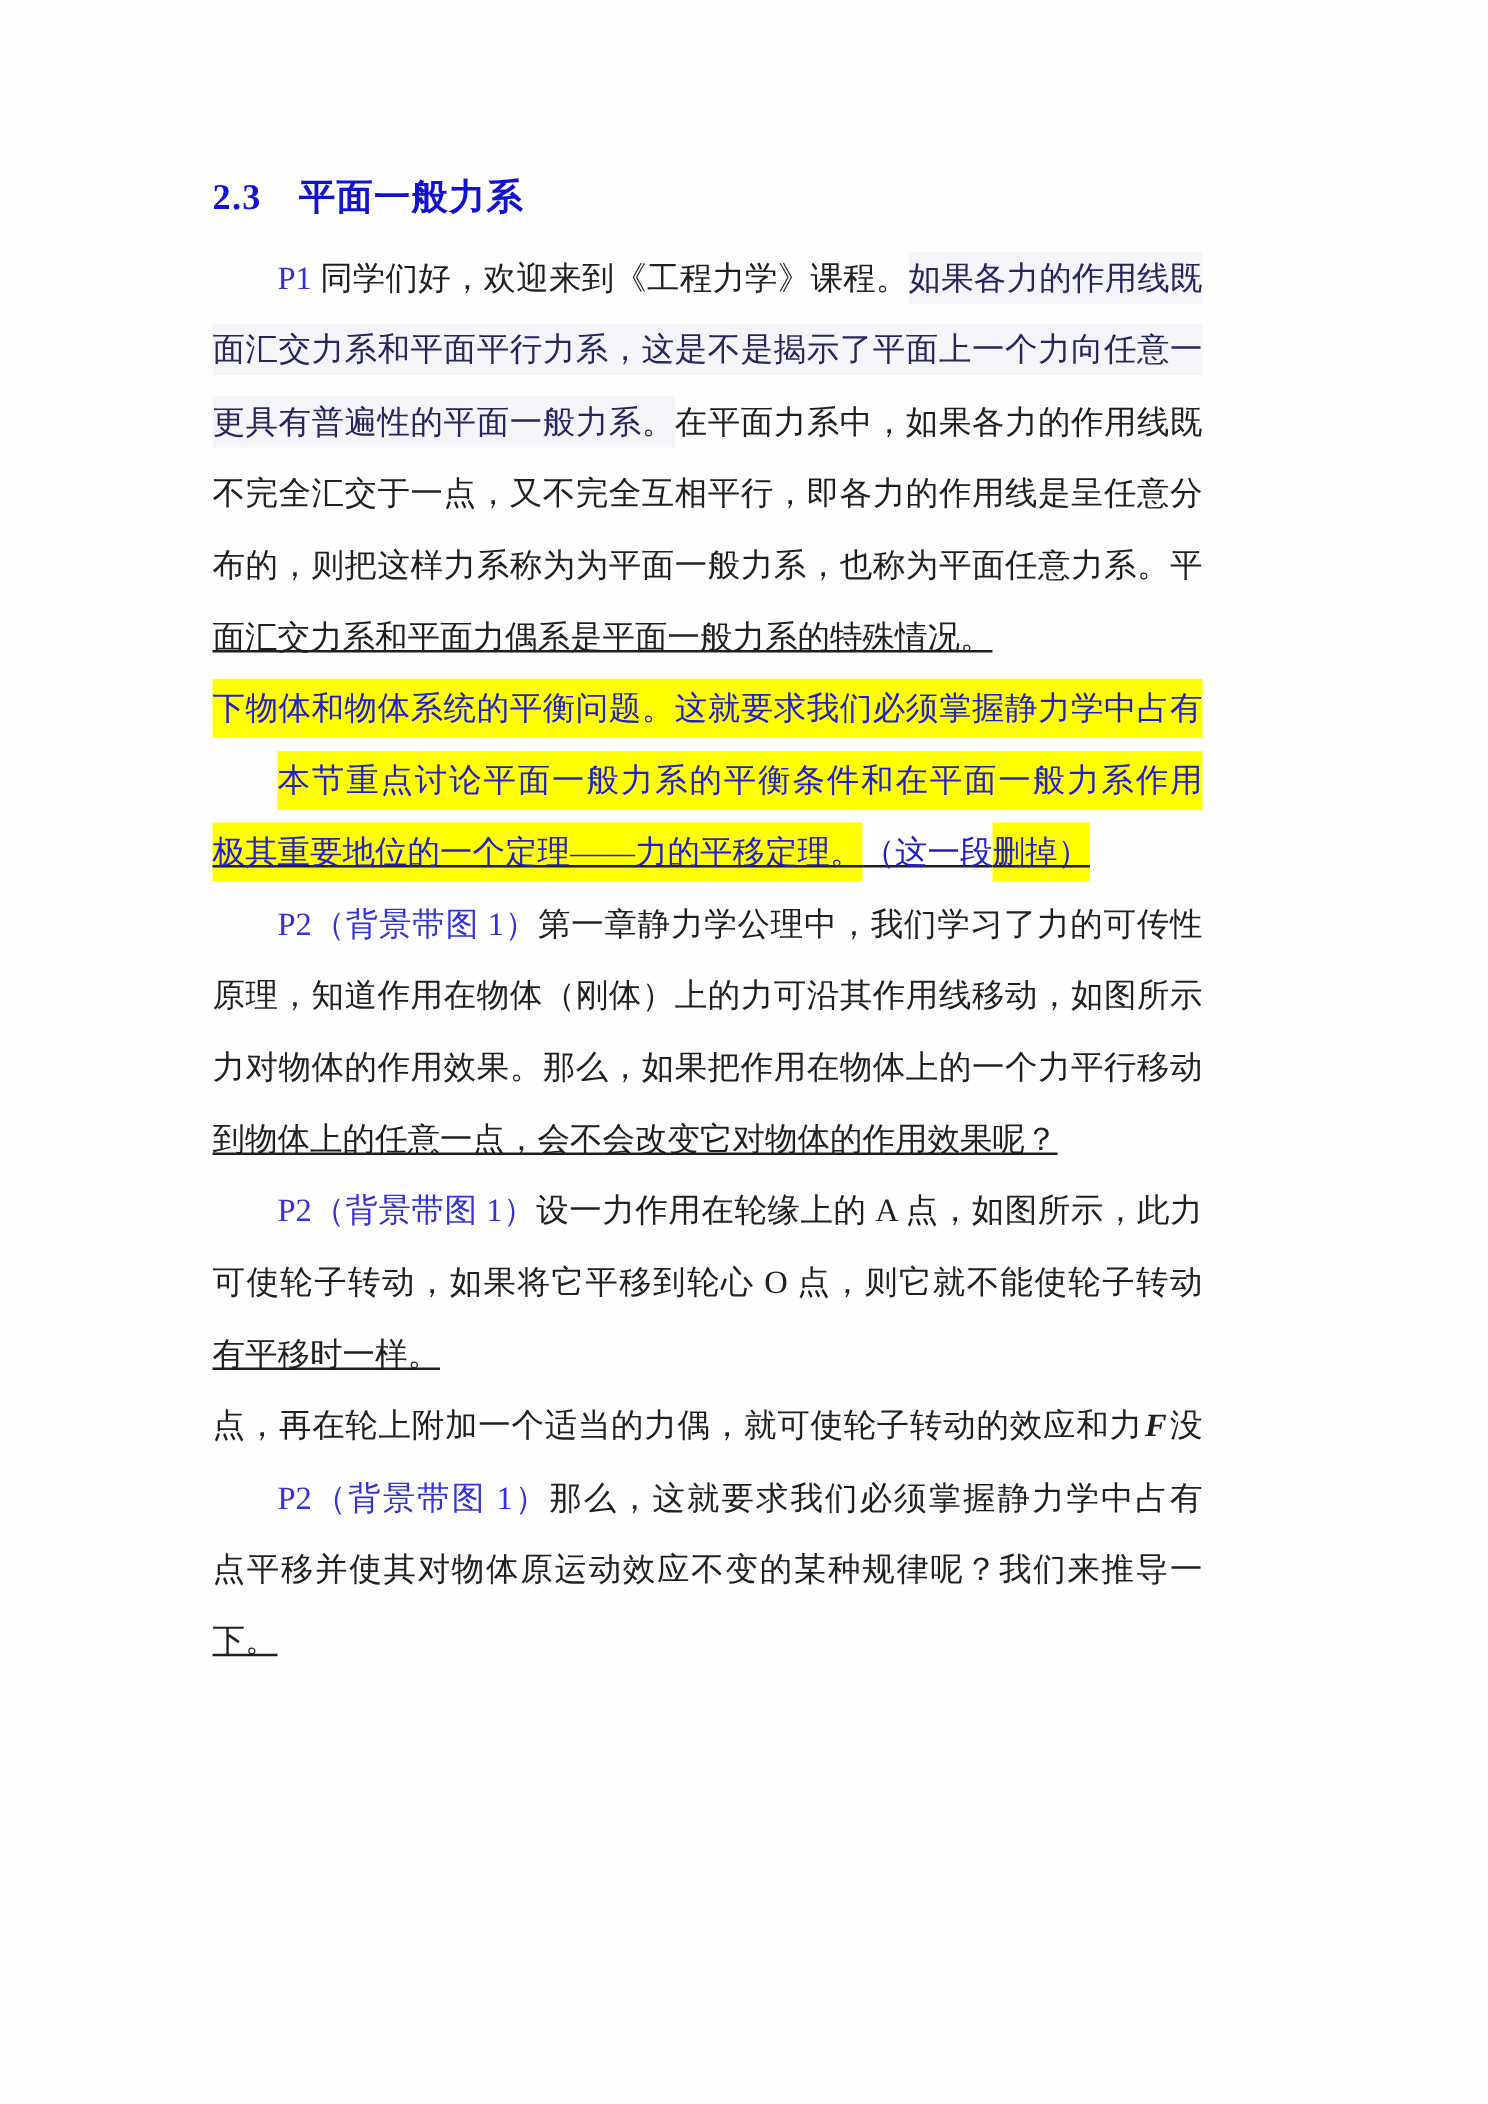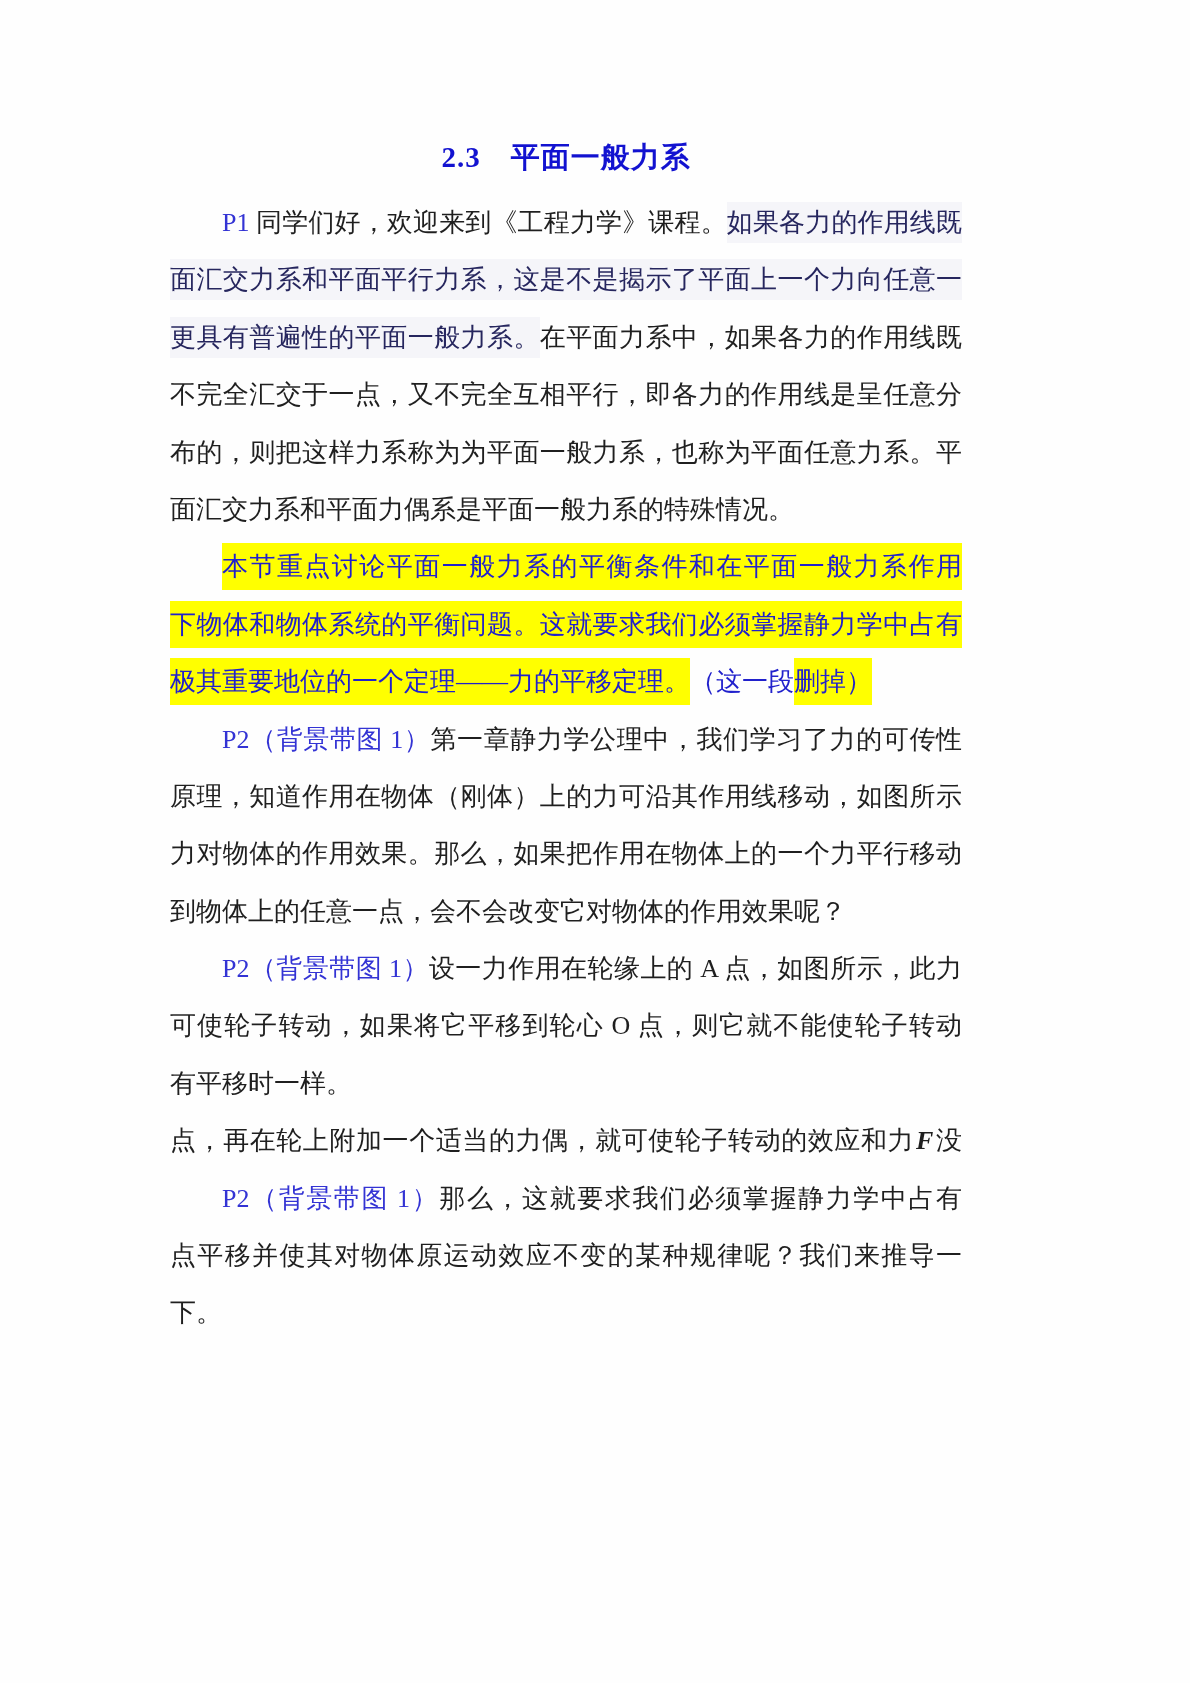--- a/index.html
+++ b/index.html
@@ -21,40 +21,39 @@
   .page {
     position: relative;
     width: 1190px; height: 1683px;
     background: var(--paper);
     overflow: hidden;
   }
   .doc-title {
     position: absolute;
     top: 138px; left: 170px; width: 792px;
     margin: 0;
-    text-align: center;
     font-size: 29px;
     font-weight: bold;
     color: var(--title-blue);
     letter-spacing: 1px;
   }
   .doc-body {
     position: absolute;
     top: 194px; left: 170px; width: 792px;
   }
   .paragraph { margin: 0; padding: 0; }
   .line {
     height: 57.4px;
     line-height: 57.4px;
     font-size: 26px;
     color: var(--body-ink);
     white-space: normal;
   }
   .line.just { text-align: justify; text-align-last: justify; }
-  .line.nojust { text-align: right; text-align-last: left; }
+  .line.nojust { text-align: right; text-align-last: left; text-decoration: underline; }
   .line.indent { padding-left: 52px; }
   .run-body { color: var(--body-ink); }
   .run-navy { color: var(--navy-ink); background: var(--navy-bg); padding: 6px 0; }
   .run-marker { color: var(--marker-blue); }
   .run-hl { color: var(--hl-blue); background: var(--yellow); padding: 9px 0; }
   .run-note { color: var(--hl-blue); }
   .run-force {
     color: var(--body-ink);
     font-weight: bold;
     font-style: italic;
@@ -69,22 +68,22 @@
   <div class="doc-body" id="doc-body">
       <div class="paragraph">
         <div class="line just indent"><span class="run-marker">P1 </span><span class="run-body">同学们好，欢迎来到《工程力学》课程。</span><span class="run-navy">如果各力的作用线既</span></div>
         <div class="line just"><span class="run-navy">面汇交力系和平面平行力系，这是不是揭示了平面上一个力向任意一</span></div>
         <div class="line just"><span class="run-navy">更具有普遍性的平面一般力系。</span><span class="run-body">在平面力系中，如果各力的作用线既</span></div>
         <div class="line just"><span class="run-body">不完全汇交于一点，又不完全互相平行，即各力的作用线是呈任意分</span></div>
         <div class="line just"><span class="run-body">布的，则把这样力系称为为平面一般力系，也称为平面任意力系。平</span></div>
         <div class="line nojust"><span class="run-body">面汇交力系和平面力偶系是平面一般力系的特殊情况。</span></div>
       </div>
       <div class="paragraph">
+        <div class="line just"><span class="run-hl">下物体和物体系统的平衡问题。这就要求我们必须掌握静力学中占有</span></div>
         <div class="line just indent"><span class="run-hl">本节重点讨论平面一般力系的平衡条件和在平面一般力系作用</span></div>
-        <div class="line just"><span class="run-hl">下物体和物体系统的平衡问题。这就要求我们必须掌握静力学中占有</span></div>
         <div class="line nojust"><span class="run-hl">极其重要地位的一个定理——力的平移定理。</span><span class="run-note">（这一段</span><span class="run-hl">删掉）</span></div>
       </div>
       <div class="paragraph">
         <div class="line just indent"><span class="run-marker">P2（背景带图 1）</span><span class="run-body">第一章静力学公理中，我们学习了力的可传性</span></div>
         <div class="line just"><span class="run-body">原理，知道作用在物体（刚体）上的力可沿其作用线移动，如图所示</span></div>
         <div class="line just"><span class="run-body">力对物体的作用效果。那么，如果把作用在物体上的一个力平行移动</span></div>
         <div class="line nojust"><span class="run-body">到物体上的任意一点，会不会改变它对物体的作用效果呢？</span></div>
       </div>
       <div class="paragraph">
         <div class="line just indent"><span class="run-marker">P2（背景带图 1）</span><span class="run-body">设一力作用在轮缘上的 A 点，如图所示，此力</span></div>

